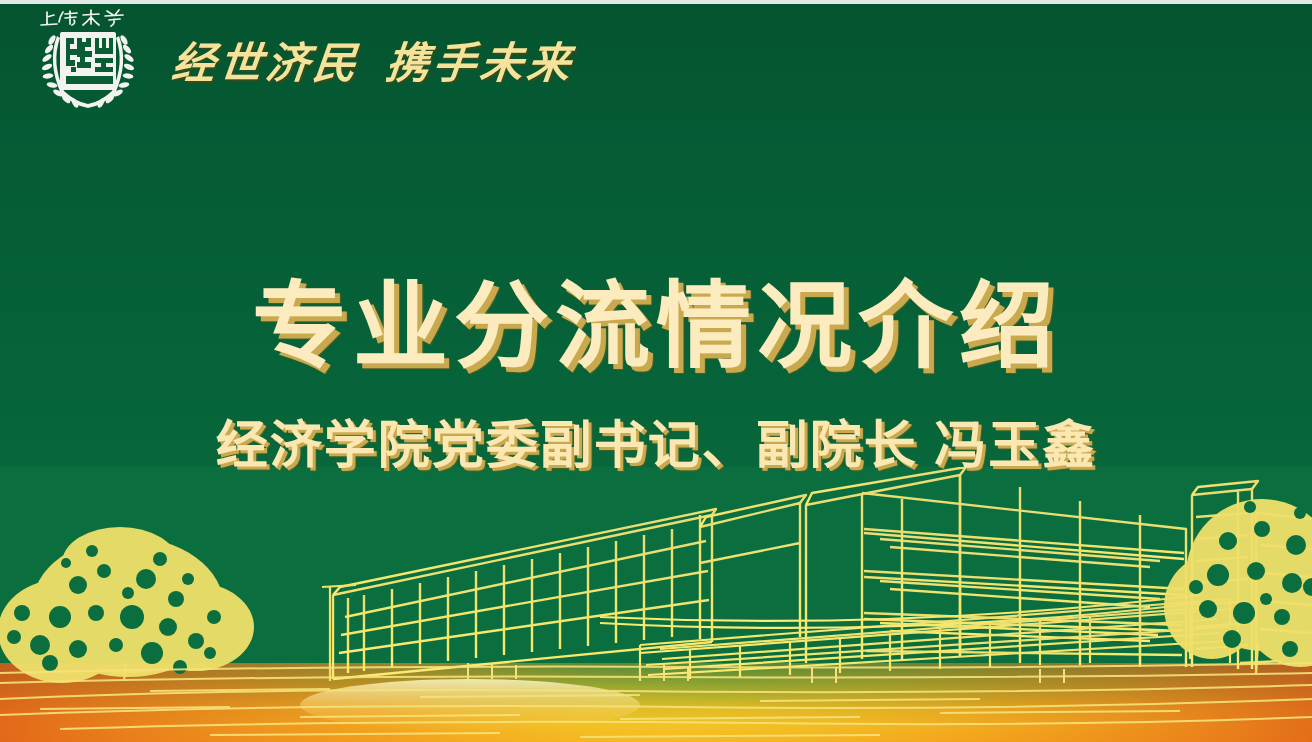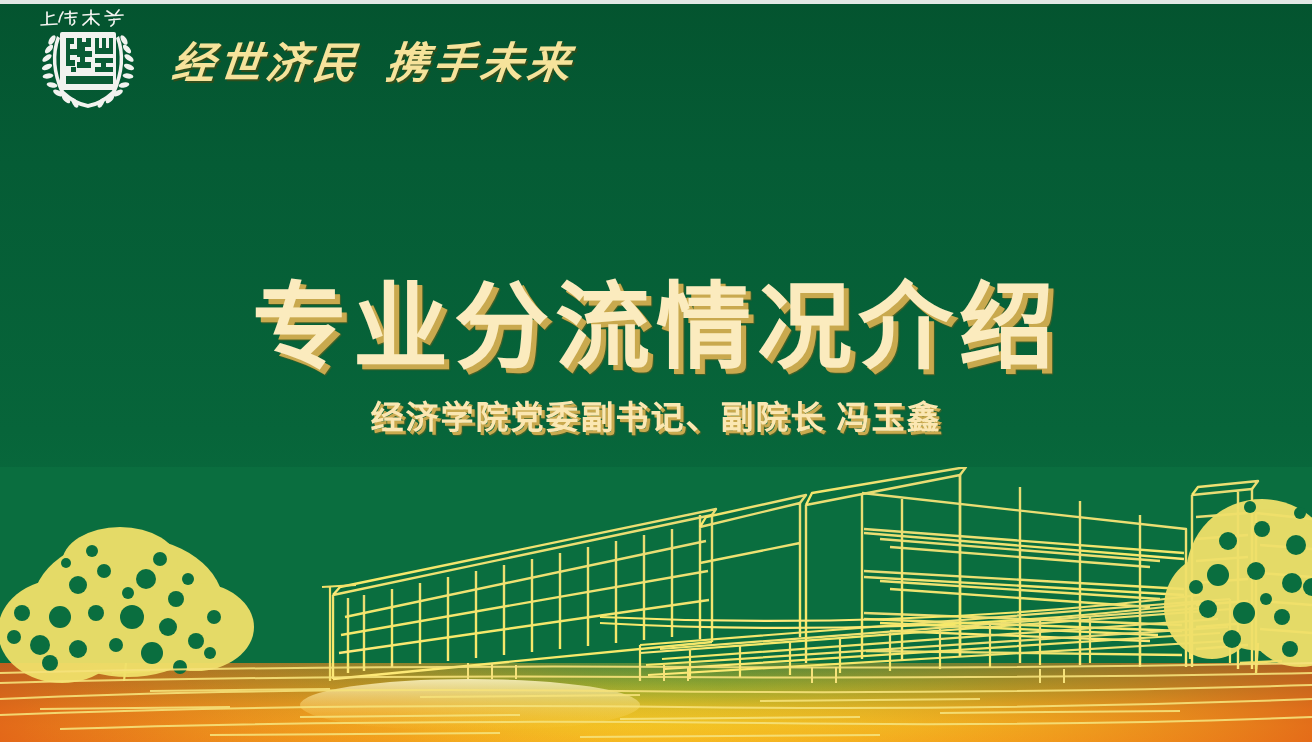--- a/index.html
+++ b/index.html
@@ -64,28 +64,29 @@
     text-align:center;
     font-size:95px;
     font-weight:700;
     letter-spacing:6px;
     color:#FBEBBE;
     line-height:1.16;
     text-shadow:
        5px 5px 0 #C9A94E,
        6px 6px 1px rgba(120,95,25,.55);
     white-space:nowrap;
+    font-family:Liberation Serif, serif;
   }
 
   
   .subtitle{
     position:absolute;
     left:0; right:0; top:370px;
     text-align:center;
-    font-size:33px;
+    font-size:52px;
     font-weight:700;
     letter-spacing:2px;
     color:#FBE7B2;
     line-height:1.25;
     text-shadow:
        3px 3px 0 #C9A94E,
        4px 4px 1px rgba(120,95,25,.5);
     white-space:nowrap;
   }
 </style>

